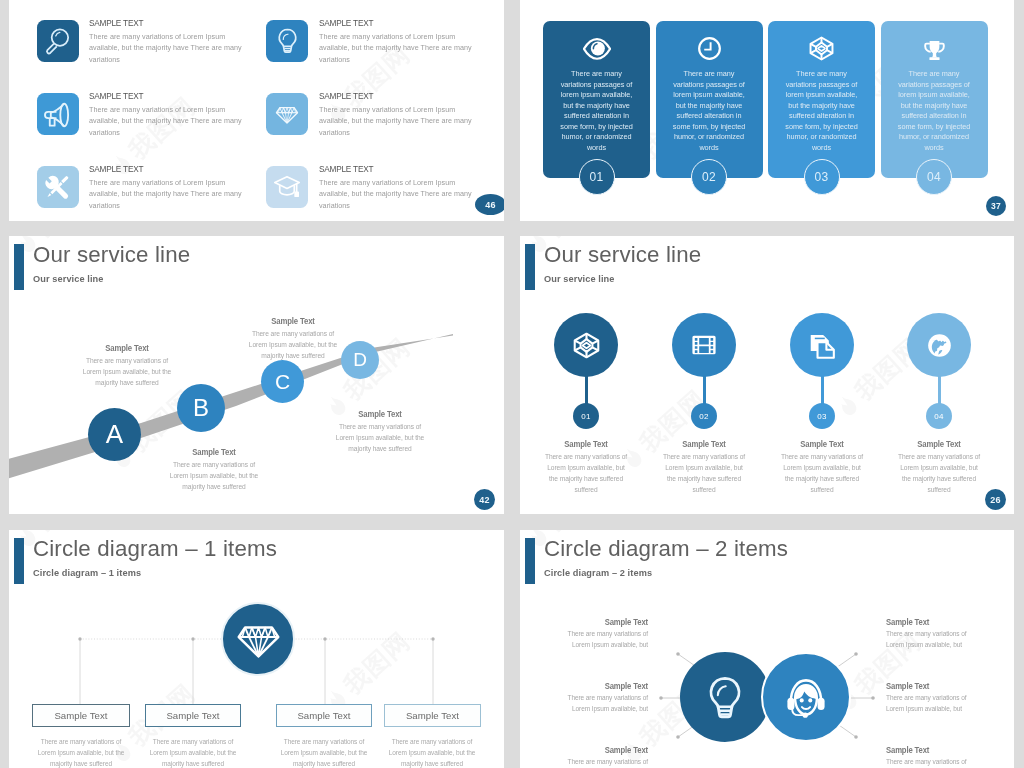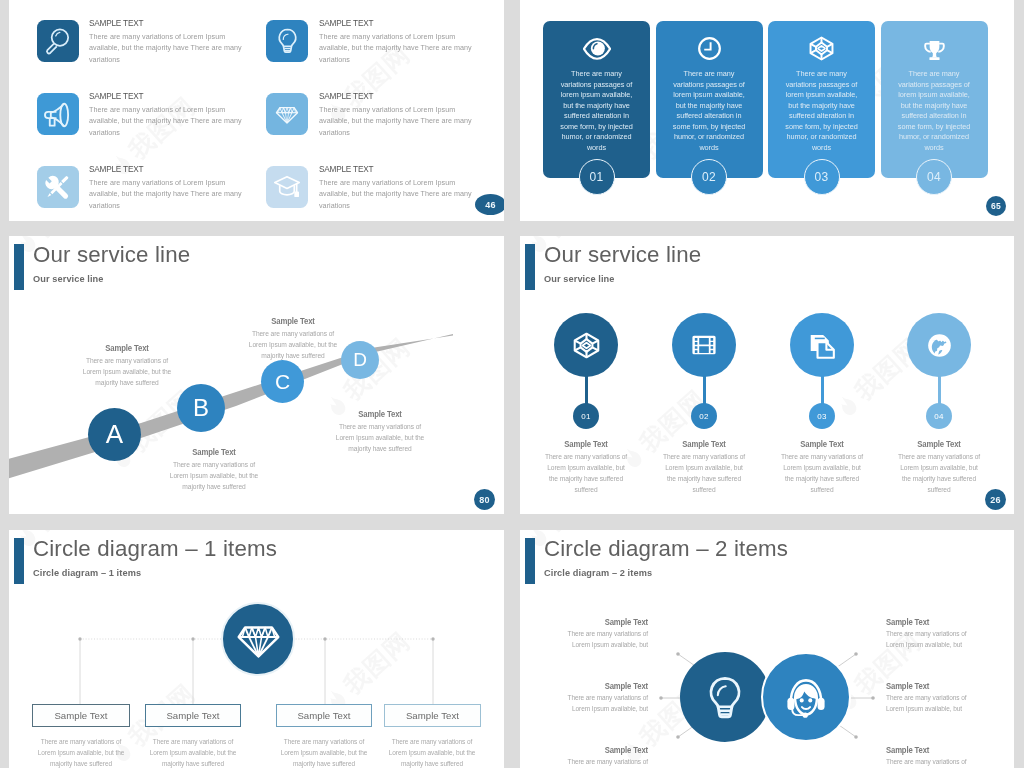--- a/index.html
+++ b/index.html
@@ -339,21 +339,21 @@
     <div class="card" style="left:360.5px;top:78px;background:#78b7e2">
       <div class="ci">
         <svg width="27" height="27" viewBox="0 0 64 64" style="color:#fff">
             <use href="#ic-trophy"></use>
           </svg>
       </div>
       <div class="ctxt">There are many variations passages of lorem ipsum available, but the majority have suffered alteration in some form, by injected humor, or randomized words</div>
     </div>
     <div class="numcircle" style="left:396px;top:216px;background:#78b7e2">04</div>
 
-    <div class="pagenum" style="left:466px;top:253px;width:20px;height:20px;font-size:8.5px">65</div>
+    <div class="pagenum" style="left:466px;top:253px;width:20px;height:20px;font-size:8.5px">37</div>
   </div>
 
   <div class="slide" id="s48">
       <div class="wm">
         <div class="wm-tile" style="left: 0px; top: 0px;">
           <svg class="wm-flame" viewBox="0 0 22 26">
             <path d="M12 1 C13 7 18 9 18 15 C18 21 14 25 10 25 C5 25 2 21 2 16 C2 12 5 10 6 7 C7 10 9 11 10 13 C11 9 11 5 12 1 Z" fill="#f5f5f5"></path>
           </svg>
           <span>我图网</span>
         </div>
@@ -393,21 +393,21 @@
     </div>
     <div class="blk" style="left:234px;top:80px">
       <div class="h">Sample Text</div>
       <div class="p">There are many variations of Lorem Ipsum available, but the majority have suffered</div>
     </div>
     <div class="blk" style="left:321px;top:173px">
       <div class="h">Sample Text</div>
       <div class="p">There are many variations of Lorem Ipsum available, but the majority have suffered</div>
     </div>
 
-    <div class="pagenum" style="left:465px;top:253px;width:21px;height:21px;font-size:9px">80</div>
+    <div class="pagenum" style="left:465px;top:253px;width:21px;height:21px;font-size:9px">42</div>
   </div>
 
   <div class="slide" id="s49">
       <div class="wm">
         <div class="wm-tile" style="left: 0px; top: 0px;">
           <svg class="wm-flame" viewBox="0 0 22 26">
             <path d="M12 1 C13 7 18 9 18 15 C18 21 14 25 10 25 C5 25 2 21 2 16 C2 12 5 10 6 7 C7 10 9 11 10 13 C11 9 11 5 12 1 Z" fill="#f5f5f5"></path>
           </svg>
           <span>我图网</span>
         </div>

